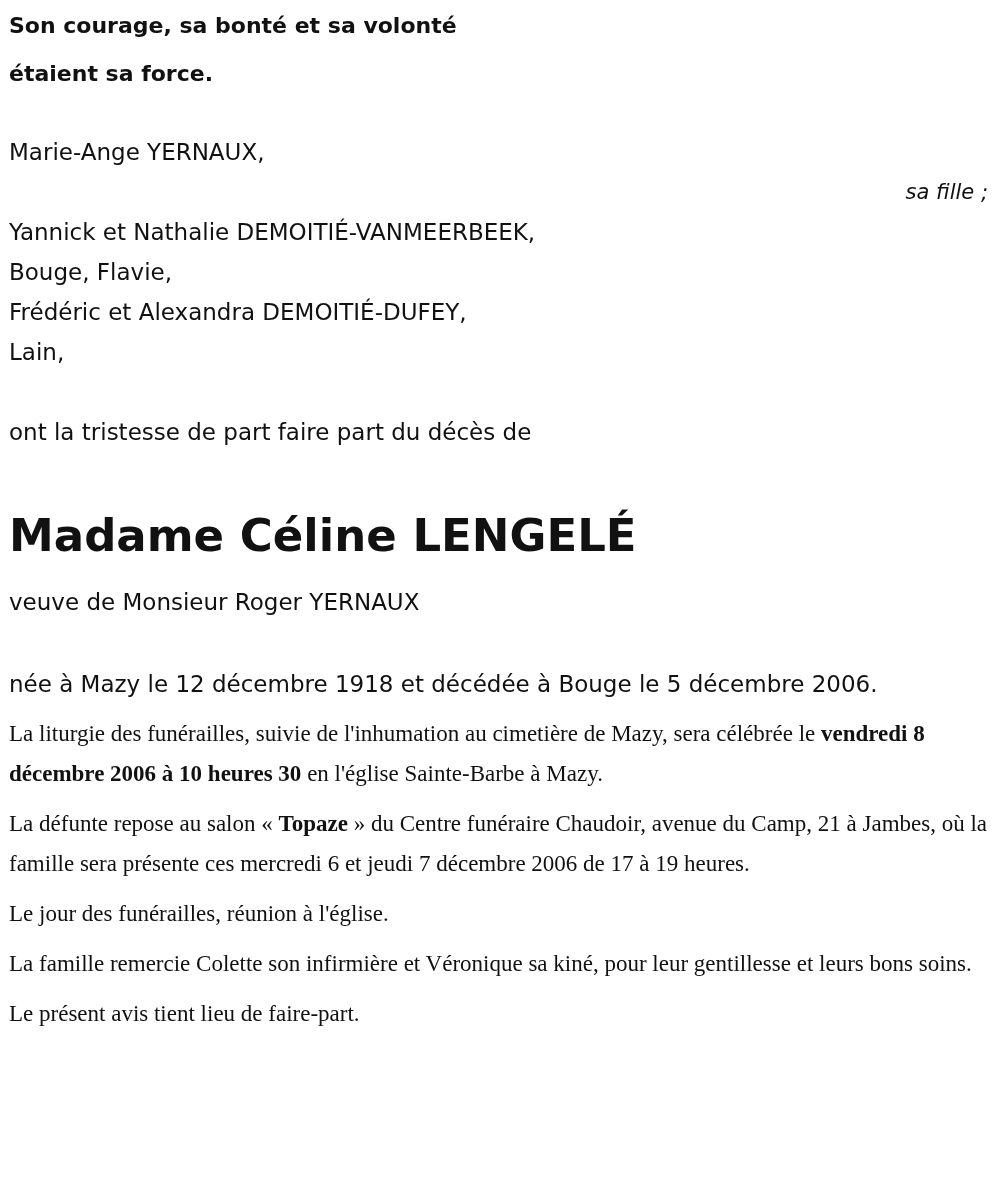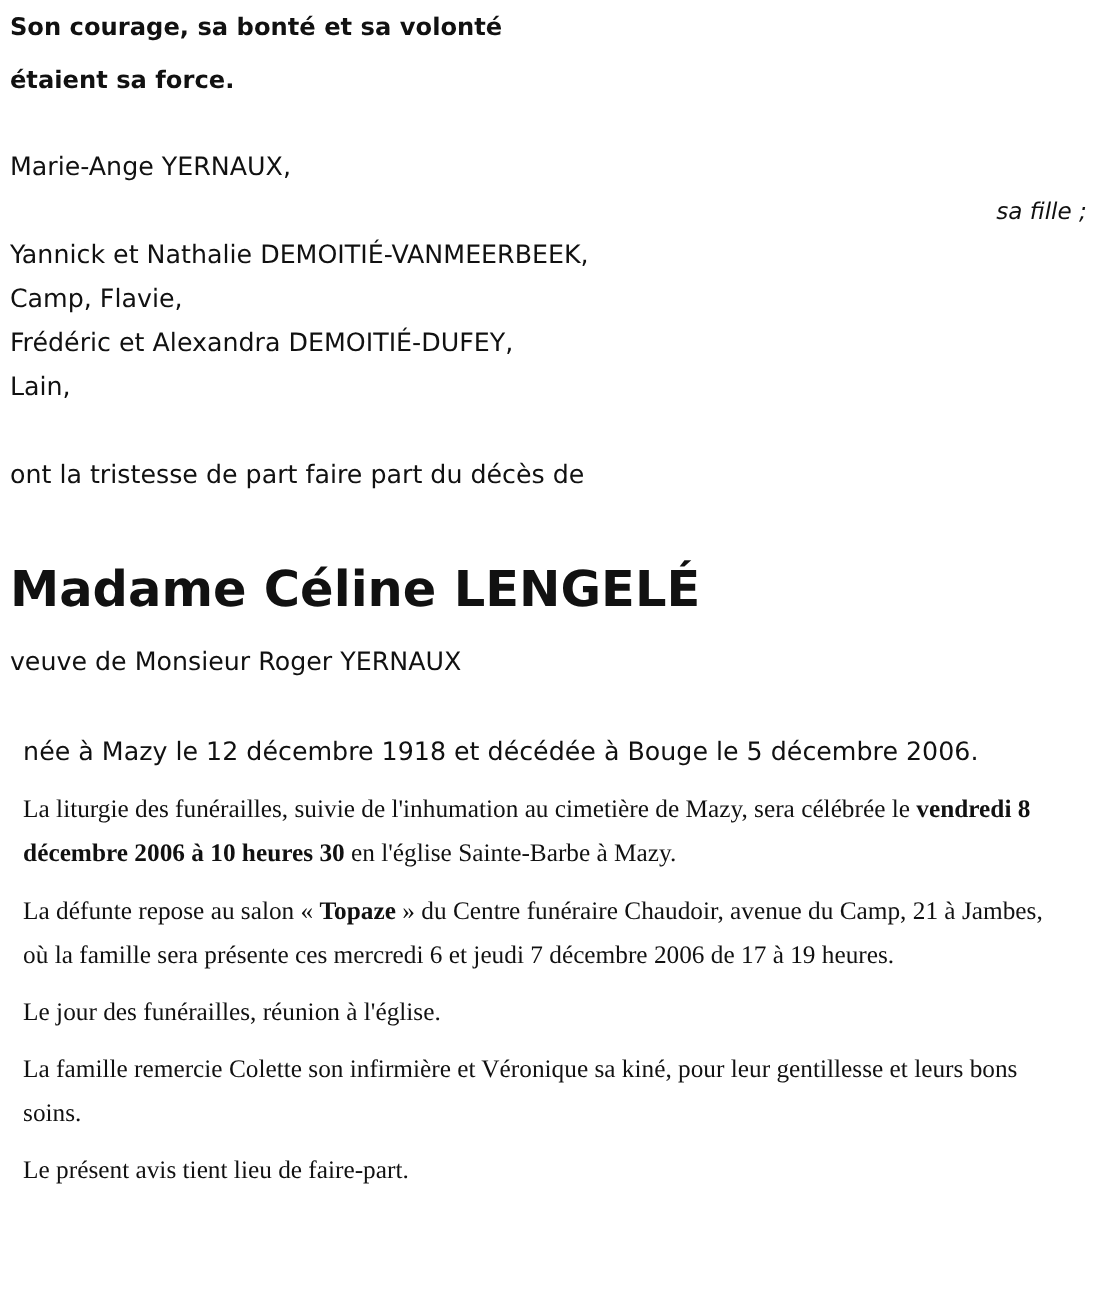--- a/index.html
+++ b/index.html
@@ -53,21 +53,21 @@
       font-size: 45px;
       line-height: 48px;
       margin-top: 20px;
       height: 48px;
     }
     .widow {
       margin-top: 22px;
       height: 40px;
     }
     .para {
-      margin: 12px;
+      margin: 0;
     }
     .para-birth { margin-top: 42px; }
     .para + .para { margin-top: 10px; font-family: Liberation Serif, serif; }
     b { font-weight: bold; }
   </style>
 </head>
 <body>
 
 <div class="page">
 
@@ -82,21 +82,21 @@
       <div class="gap-line"></div>
     </div>
     <div class="relation">
       <div class="line">sa fille ;</div>
     </div>
   </div>
 
   <div class="family-block block-2">
     <div class="names">
       <div class="line">Yannick et Nathalie DEMOITIÉ-VANMEERBEEK,</div>
-      <div class="line">Camp, Flavie,</div>
+      <div class="line">Bouge, Flavie,</div>
       <div class="line">Frédéric et Alexandra DEMOITIÉ-DUFEY,</div>
       <div class="line">Lain,</div>
       <div class="line"></div>
       <div class="line">ont la tristesse de part faire part du décès de</div>
       <div class="gap-line"></div>
     </div>
   </div>
 
   <div class="deceased">Madame Céline LENGELÉ</div>
 

